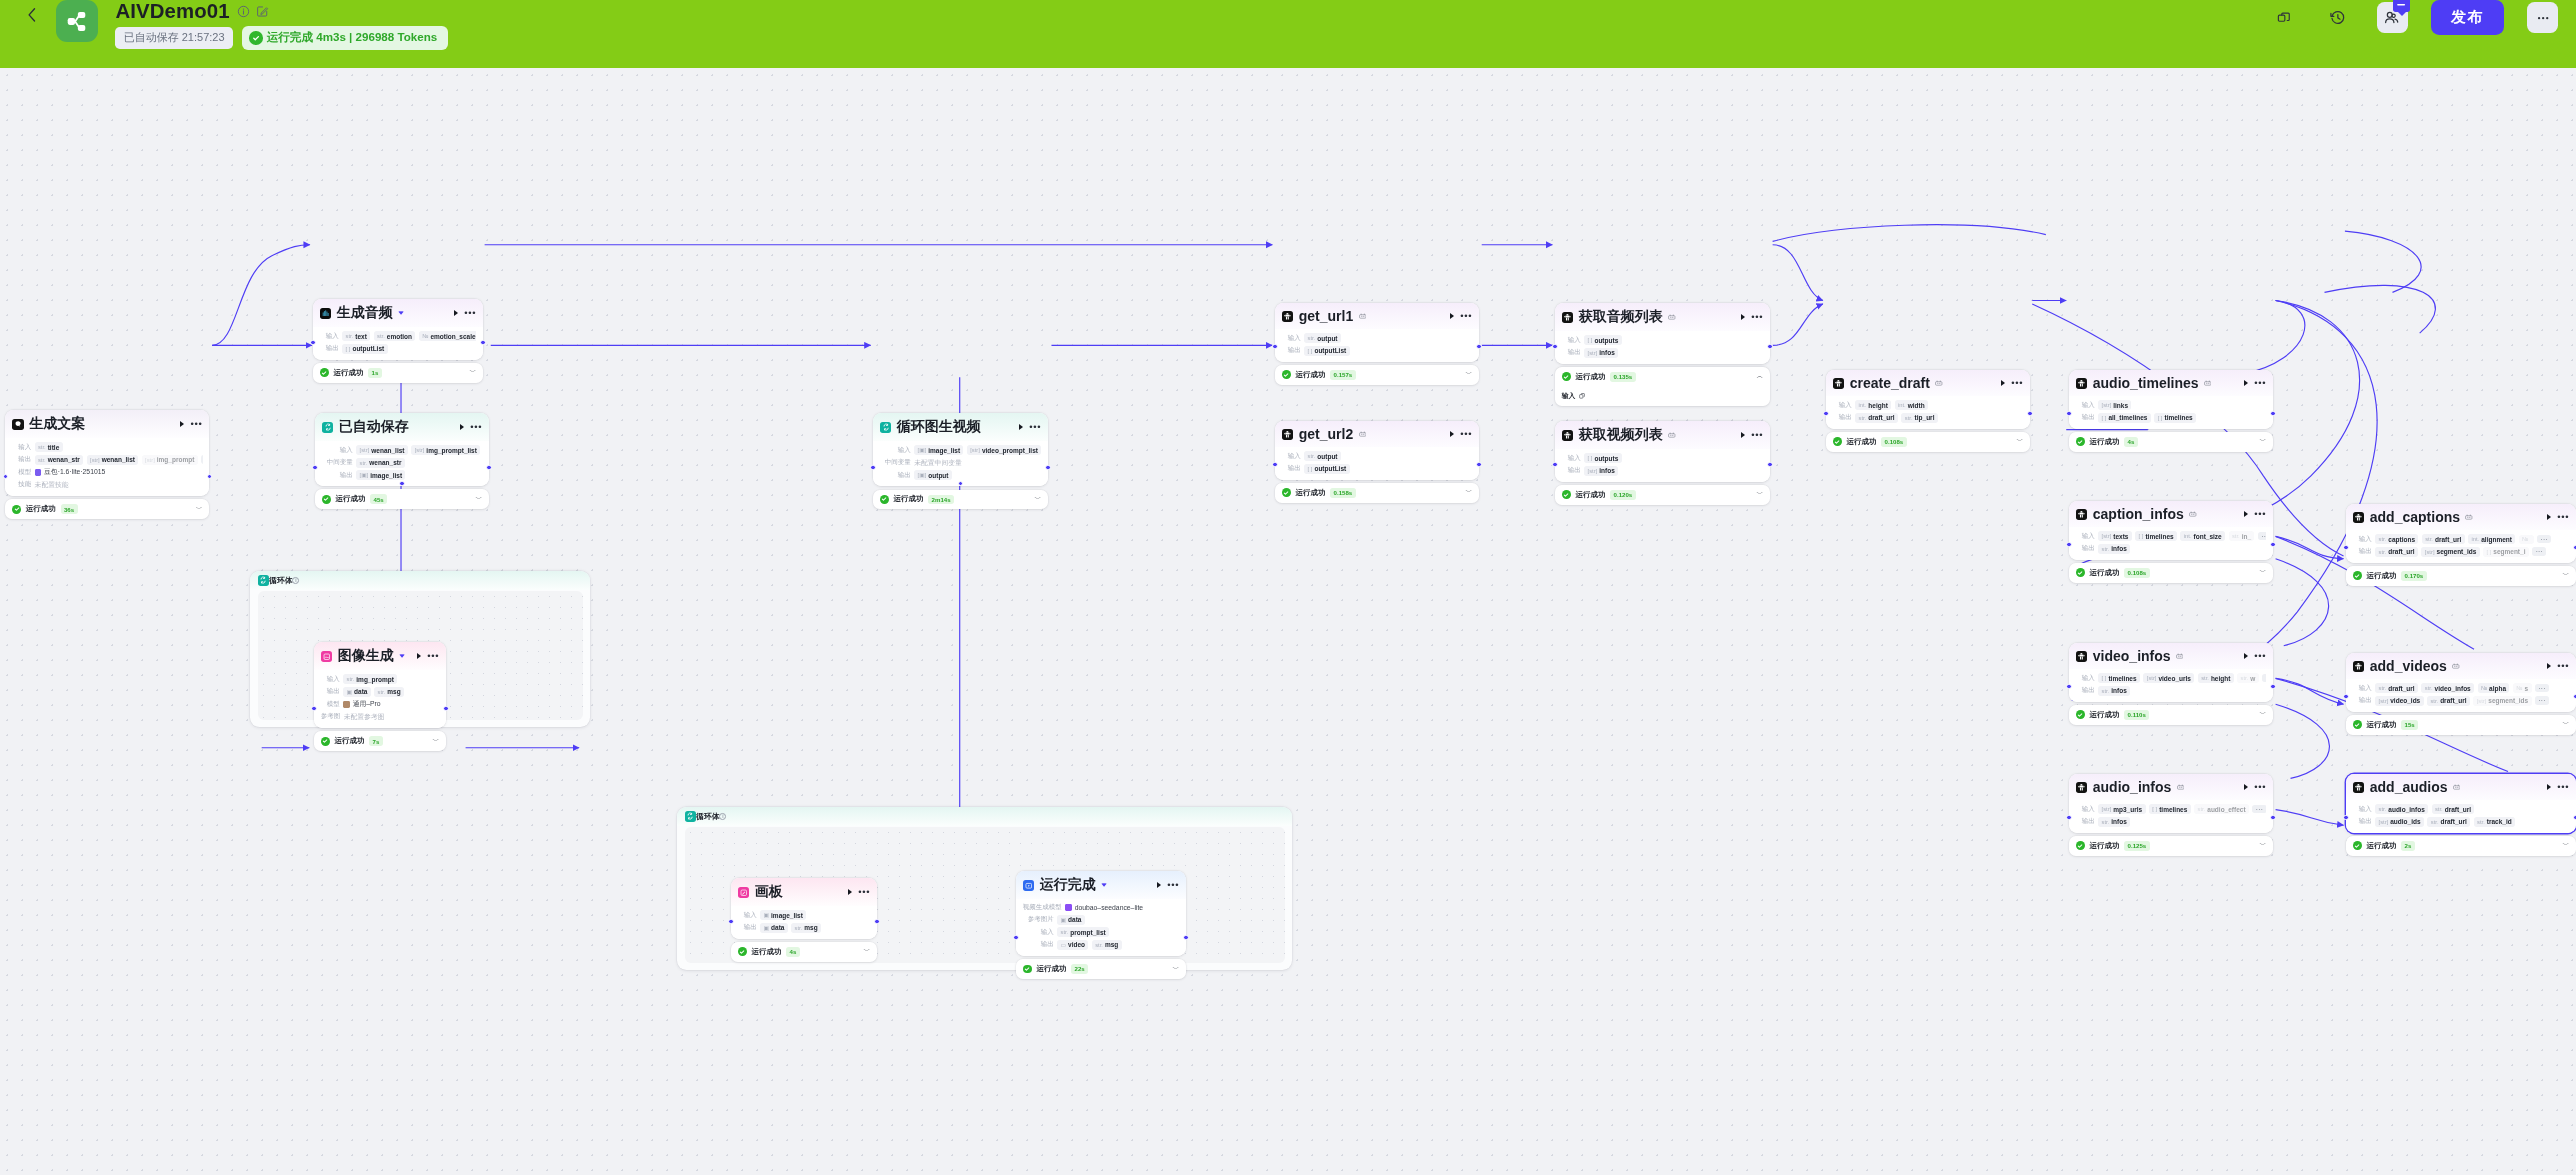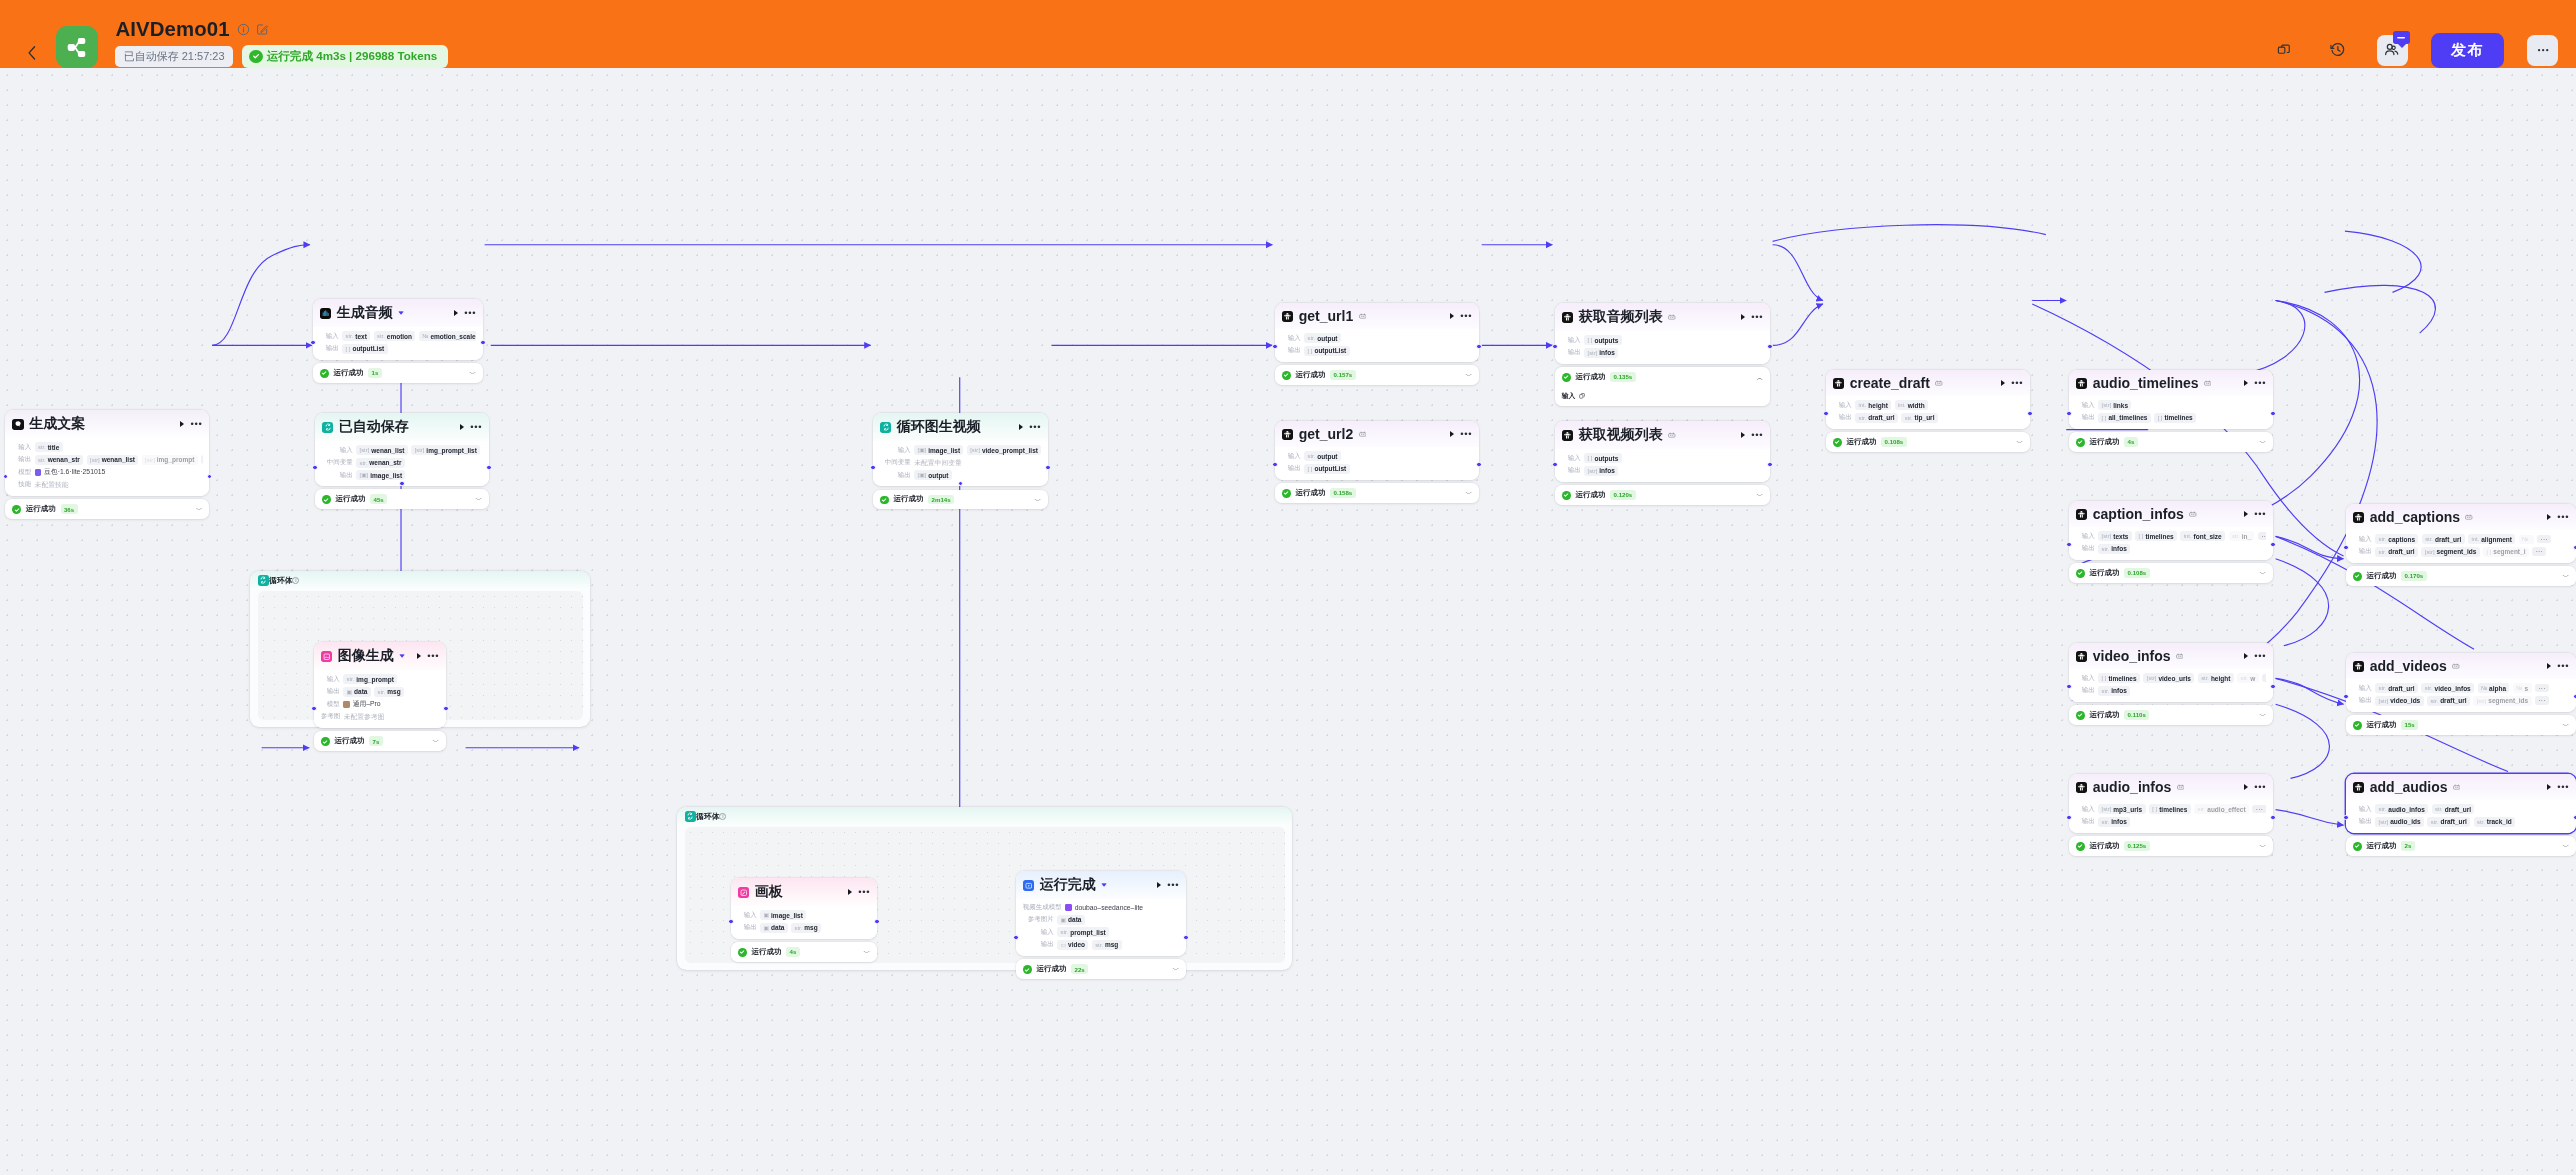--- a/index.html
+++ b/index.html
@@ -6,22 +6,22 @@
   html, body {
     width: 2576px; height: 1176px;
     background: #f5f6fa;
     font-family: "Liberation Sans", "DejaVu Sans", sans-serif;
     overflow: hidden;
   }
 
   
   .topbar {
     position: absolute; left: 0; top: 0; width: 2576px; height: 68px;
-    background: #f97316;
-    display: flex; align-items: flex-end;
+    background: #84cc16;
+    display: flex; align-items: flex-start;
     z-index: 50;
   }
   .back-btn {
     width: 30px; height: 30px; margin-left: 16.3px;
     display: flex; align-items: center; justify-content: center;
     cursor: pointer; color: #2a2f38;
   }
   .app-logo {
     width: 42px; height: 42px; border-radius: 11px;
     background: #4caf50;
@@ -140,21 +140,21 @@
   .chip.faded { opacity: .45; }
   .chip.more { background: #eef0f4; color: #7b818d; font-weight: 400; padding: 0.7px 3.4px; letter-spacing: 0.3px; }
   .plain-text { font-size: 6.8px; color: #3a3f49; white-space: nowrap; display: inline-flex; align-items: center; gap: 2.7px; }
   .plain-text.muted { color: #b0b5c0; }
   .mini-sq { width: 6.8px; height: 6.8px; border-radius: 1.4px; flex: none; display:inline-block; }
 
   
   .status-card {
     margin-top: 3.4px; background: #fff; border-radius: 6.8px;
     box-shadow: 0 0.7px 2.7px rgba(20,24,40,.10), 0 0 0 0.7px rgba(20,24,40,.03);
-    padding: 4.8px 6.8px; display: flex; align-items: flex-end; gap: 4.8px;
+    padding: 4.8px 6.8px; display: flex; align-items: center; gap: 4.8px;
   }
   .status-ok { width: 8.8px; height: 8.8px; border-radius: 50%; background: #2bb62b; flex: none;
                display:flex; align-items:center; justify-content:center; }
   .status-txt { font-size: 7.5px; font-weight: 700; color: #1b1f27; white-space: nowrap; }
   .status-time { background: #e2f7e1; color: #2aa528; font-size: 6.1px; font-weight: 700;
                  padding: 1.4px 3.4px; border-radius: 2.7px; white-space: nowrap; }
   .chev { margin-left: auto; color: #3b404a; font-size: 6.8px; line-height: 1; }
   .status-extra { font-size: 6.8px; font-weight: 700; color: #22262e; margin-top: 4.8px;
                   display: flex; align-items: center; gap: 3.4px; }
 

